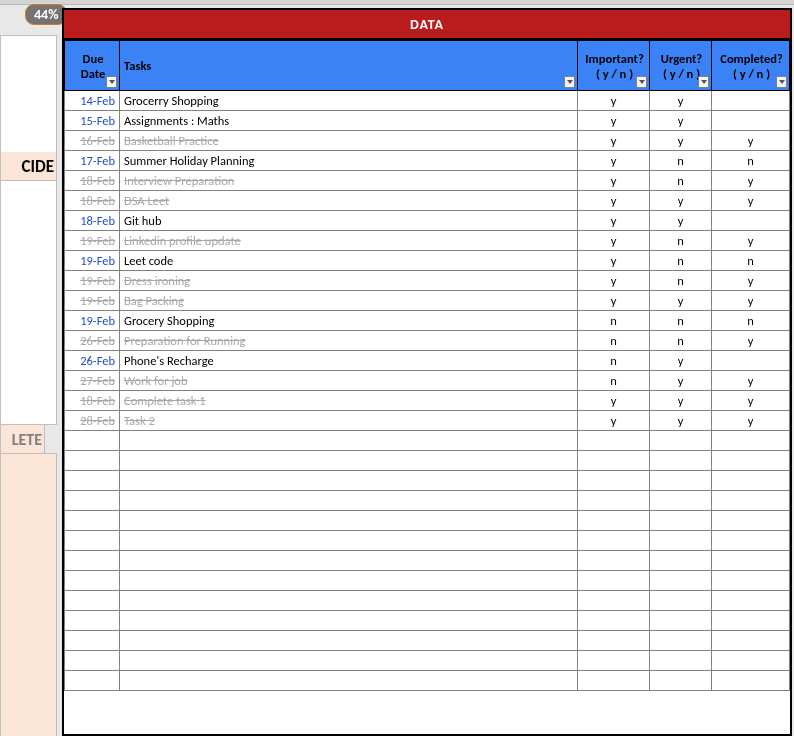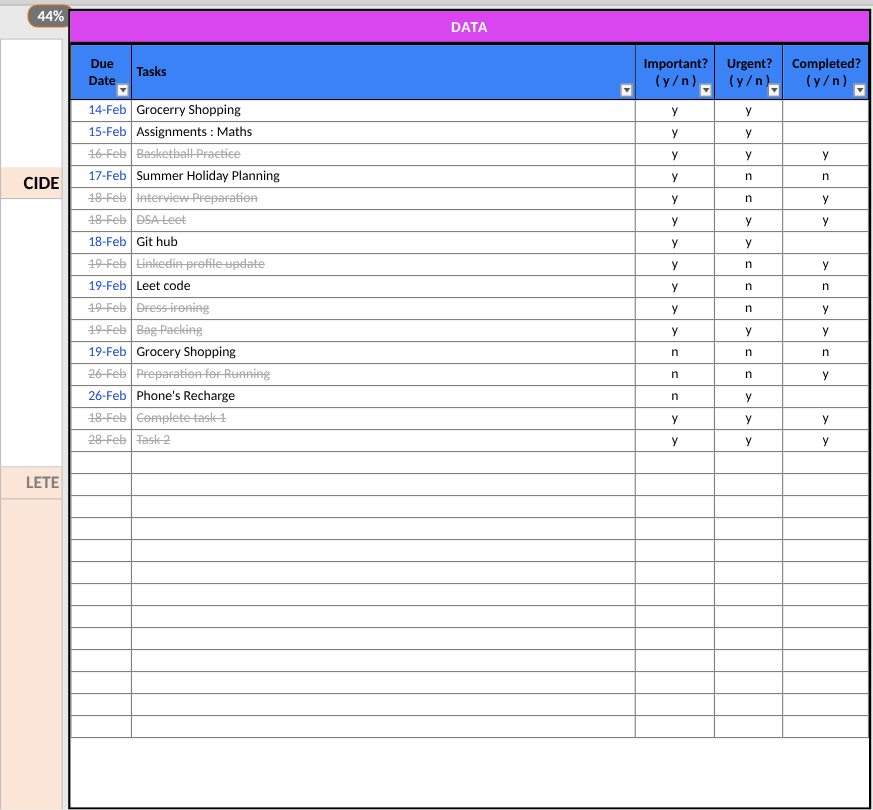--- a/index.html
+++ b/index.html
@@ -56,21 +56,21 @@
   align-items:center;
   justify-content:flex-end;
   padding-right:2px;
   border-left:1px solid #bfbfbf;
   border-right:1px solid #bfbfbf;
 }
 .left-block.mid { top:172px; height:245px; }
 .lete-label {
   position:absolute;
   top:417px; left:0;
-  width:57px;
+  width:45px;
   height:28px;
   background:#fbe5d6;
   color:#808080;
   font-weight:bold;
   font-size:16px;
   display:flex;
   align-items:center;
   justify-content:flex-end;
   padding-right:2px;
   border-left:1px solid #bfbfbf;
@@ -82,21 +82,21 @@
   top:8px; left:62px;
   right:2px;
   bottom:0;
   background:#fff;
   border:2px solid #000;
   display:flex;
   flex-direction:column;
 }
 .data-header {
   height:30px;
-  background:#d946ef;
+  background:#b91c1c;
   color:#fff;
   font-weight:bold;
   font-size:14px;
   display:flex;
   align-items:center;
   justify-content:center;
   border-bottom:2px solid #000;
   letter-spacing:1px;
 }
 table {
@@ -285,20 +285,27 @@
           <td class="td-yn">y</td>
         </tr>
         <tr>
           <td class="td-date">26-Feb</td>
           <td class="td-tasks">Phone's Recharge</td>
           <td class="td-yn">n</td>
           <td class="td-yn">y</td>
           <td class="td-yn"></td>
         </tr>
         <tr class="done">
+          <td class="td-date">27-Feb</td>
+          <td class="td-tasks">Work for job</td>
+          <td class="td-yn">n</td>
+          <td class="td-yn">y</td>
+          <td class="td-yn">y</td>
+        </tr>
+        <tr class="done">
           <td class="td-date">18-Feb</td>
           <td class="td-tasks">Complete task 1</td>
           <td class="td-yn">y</td>
           <td class="td-yn">y</td>
           <td class="td-yn">y</td>
         </tr>
         <tr class="done">
           <td class="td-date">28-Feb</td>
           <td class="td-tasks">Task 2</td>
           <td class="td-yn">y</td>

